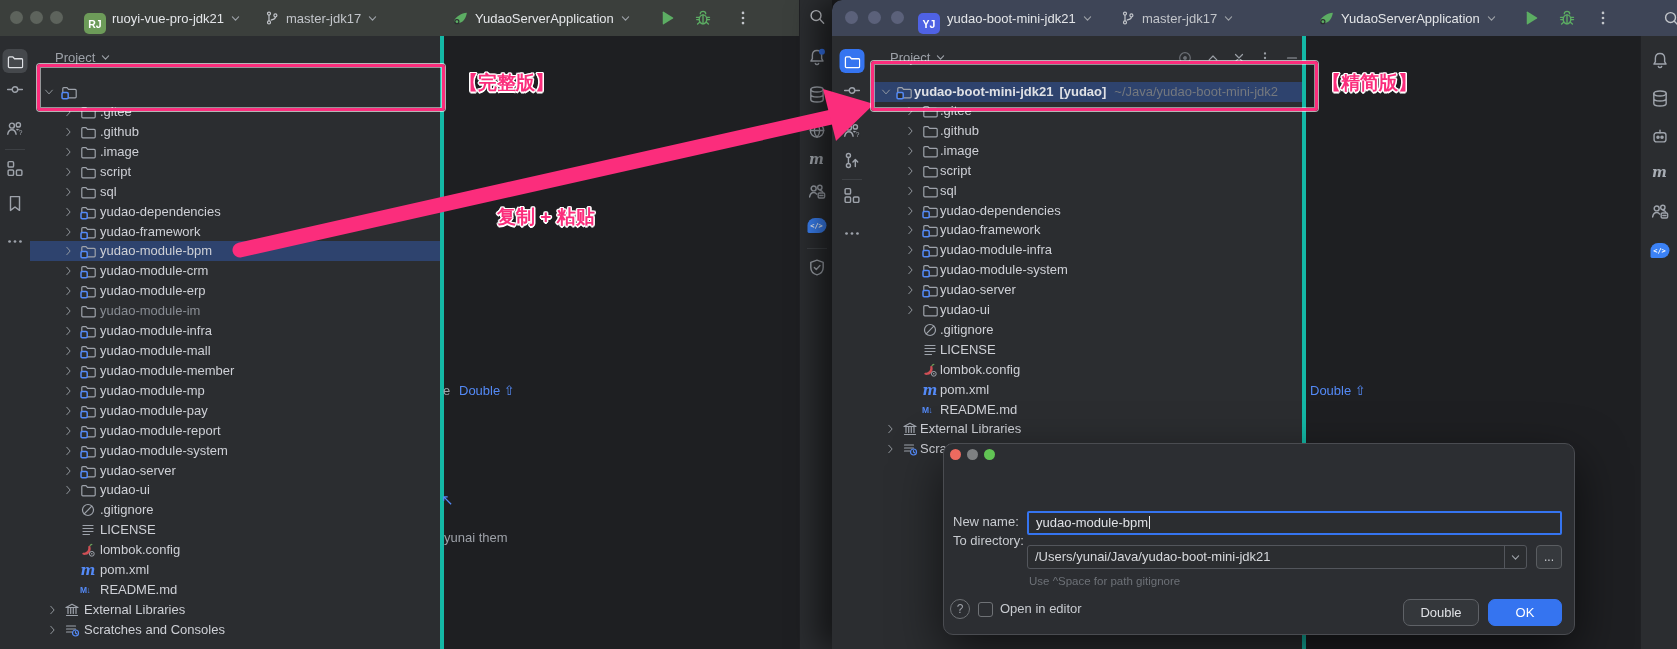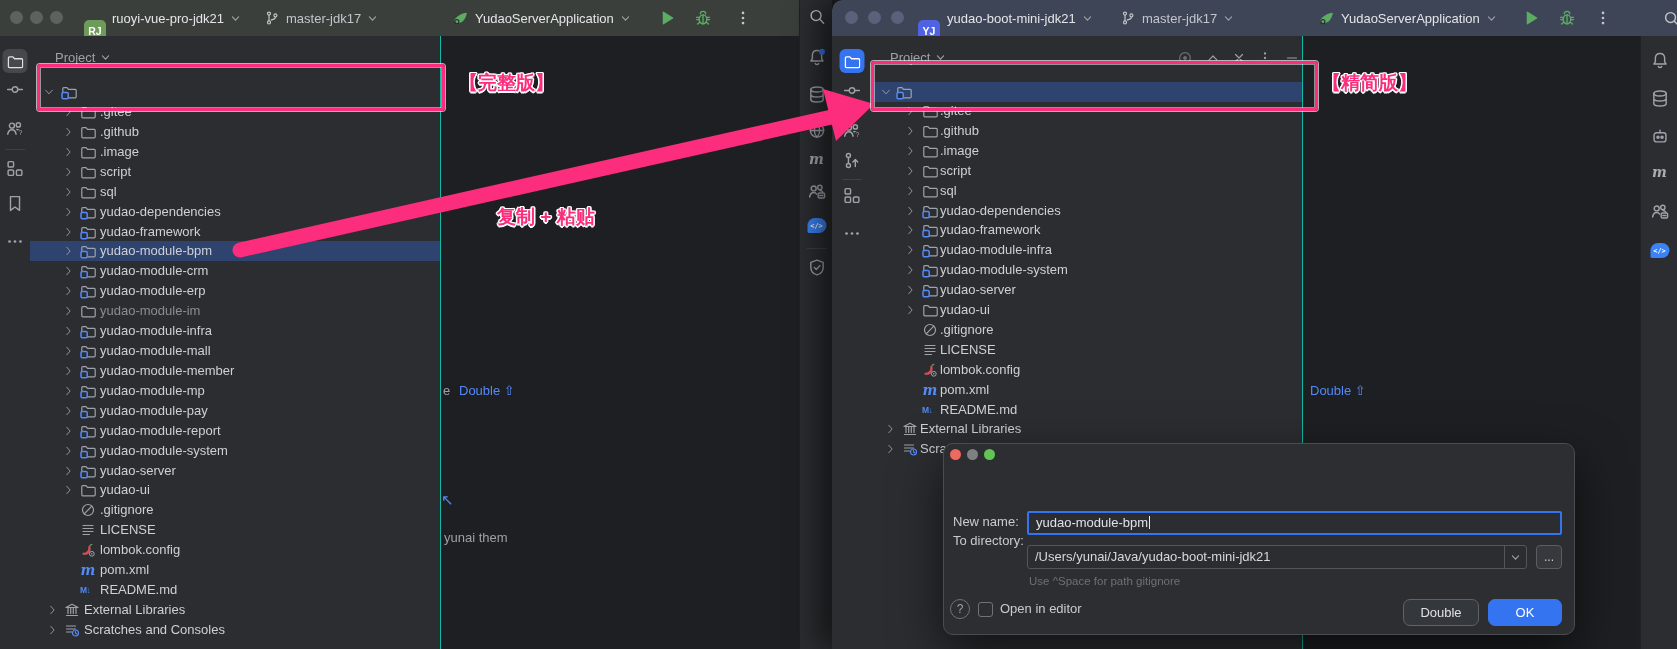--- a/index.html
+++ b/index.html
@@ -8,38 +8,38 @@
   .window{position:absolute;top:0;height:649px;overflow:hidden;}
   #leftWin{left:0;width:832px;background:#1e1f22;}
   #rightWin{left:832px;width:845px;background:#1e1f22;border-radius:10px 0 0 0;
             box-shadow:-14px 0 30px rgba(0,0,0,.55);}
   .titlebar{position:absolute;top:0;height:36px;left:0;}
   .tbL{width:799px;background:#3b3f3c;}
   .tbR{width:845px;background:#3e4557;border-radius:10px 0 0 0;}
   .dot{position:absolute;width:13px;height:13px;border-radius:50%;top:11px;}
   .tbL .dot{background:#5d635c;}
   .tbR .dot{background:#5b617a;}
-  .avatar{position:absolute;top:20px;width:22px;height:21px;border-radius:5px;color:#fff;
+  .avatar{position:absolute;top:13px;width:22px;height:21px;border-radius:5px;color:#fff;
           font-size:10.5px;font-weight:bold;display:flex;align-items:center;justify-content:center;text-align:right;}
   .avG{background:#6d9b59;} .avB{background:#4f62e4;}
   .tbtxt{position:absolute;top:0;height:36px;display:flex;align-items:center;gap:6px;
          color:#e3e5e8;white-space:nowrap;}
   .tbtxt.dim2{color:#c2c5ca;}
   .tbico{position:absolute;top:9px;width:18px;height:18px;}
   .tchev svg,.tbico svg{display:block;}
   .stripe{position:absolute;background:#2b2d30;}
   .sicon{position:absolute;left:50%;transform:translateX(-50%);width:19px;height:19px;color:#9ea3ab;}
   .sicon svg{display:block;width:19px;height:19px;}
   .sdiv{position:absolute;left:50%;transform:translateX(-50%);width:20px;height:1px;background:#3d4044;}
   .toolwrap{position:absolute;left:50%;transform:translateX(-50%);width:25px;height:24px;border-radius:6px;
             display:flex;align-items:center;justify-content:center;}
   .toolGray{background:#45484c;color:#dfe1e5;}
   .toolBlue{background:#3574f0;color:#ffffff;}
   .toolwrap svg{width:17px;height:17px;display:block;}
-  .panel{position:absolute;background:#2b2d30;border-right:1px solid #14b8a6;}
+  .panel{position:absolute;background:#2b2d30;border-right:4px solid #14b8a6;}
   .phead{position:absolute;color:#9da1a8;display:flex;align-items:center;gap:5px;}
   .hicon{position:absolute;width:16px;height:16px;color:#9ba0a6;}
   .hicon svg{display:block;width:16px;height:16px;}
   .trow{position:absolute;left:0;right:0;height:20px;overflow:hidden;}
   .trow.sel{background:#2e436e;}
   .trow.dim .tlabel{color:#8a8e95;}
   .chev{position:absolute;top:4px;width:12px;height:12px;color:#9ba0a6;}
   .chev svg{display:block;width:12px;height:12px;}
   .ticon{position:absolute;top:2px;width:16px;height:16px;color:#9ea3ab;}
   .ticon svg{display:block;width:16px;height:16px;}
@@ -780,20 +780,21 @@
               <svg viewBox="0 0 16 16" fill="none" stroke="currentColor" stroke-width="1.2" stroke-linecap="round" stroke-linejoin="round">
                 <path d="M3.5 5.5L8 10.5l4.5-5"></path>
               </svg>
             </span>
             <span class="ticon" style="left:24px">
               <svg viewBox="0 0 16 16" fill="none" stroke="currentColor" stroke-width="1.2" stroke-linecap="round" stroke-linejoin="round">
                 <path d="M1.8 12.8V4.6c0-.55.45-1 1-1h3.2l1.5 1.8h6.7c.55 0 1 .45 1 1v6.4c0 .55-.45 1-1 1H2.8c-.55 0-1-.45-1-1z"></path>
                 <rect x="1" y="8.6" width="6.2" height="6.2" rx="1.2" fill="#2b2d30" stroke="#548af7" stroke-width="1.5"></rect>
               </svg>
             </span>
+            <span class="tlabel" style="left:42px"><span class="rootname">yudao-boot-mini-jdk21</span><span class="rootscope">[yudao]</span><span class="rootpath">~/Java/yudao-boot-mini-jdk2</span></span>
           </div>
           <div class="trow" style="top: 65px;">
             <span class="chev" style="left:33px">
               <svg viewBox="0 0 16 16" fill="none" stroke="currentColor" stroke-width="1.2" stroke-linecap="round" stroke-linejoin="round">
                 <path d="M5 3l4.5 5L5 13"></path>
               </svg>
             </span>
             <span class="ticon" style="left:50px">
               <svg viewBox="0 0 16 16" fill="none" stroke="currentColor" stroke-width="1.2" stroke-linecap="round" stroke-linejoin="round">
                 <path d="M1.8 12.8V4.6c0-.55.45-1 1-1h3.2l1.5 1.8h6.7c.55 0 1 .45 1 1v6.4c0 .55-.45 1-1 1H2.8c-.55 0-1-.45-1-1z"></path>

